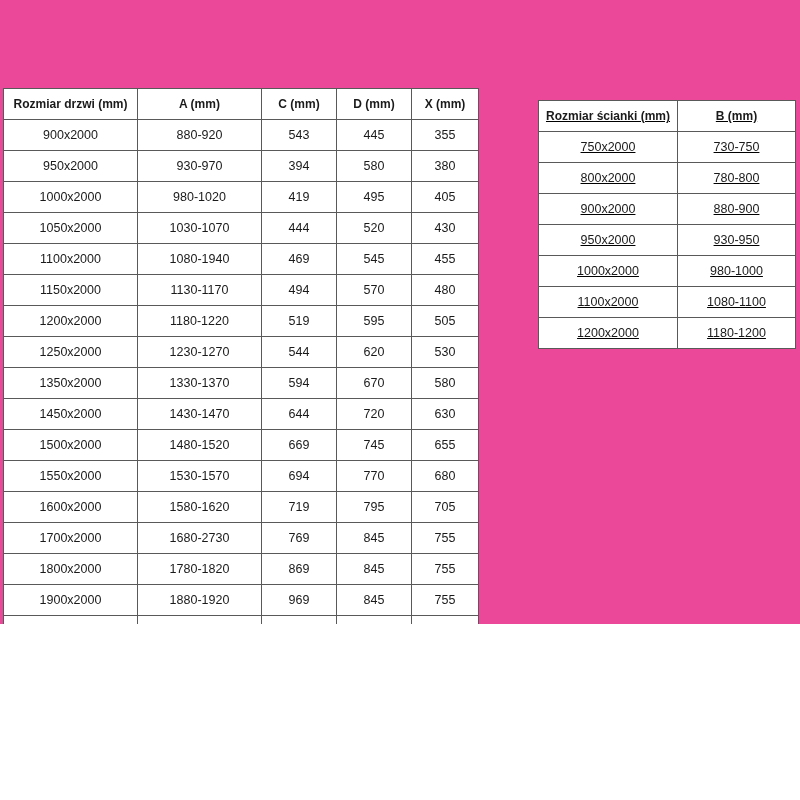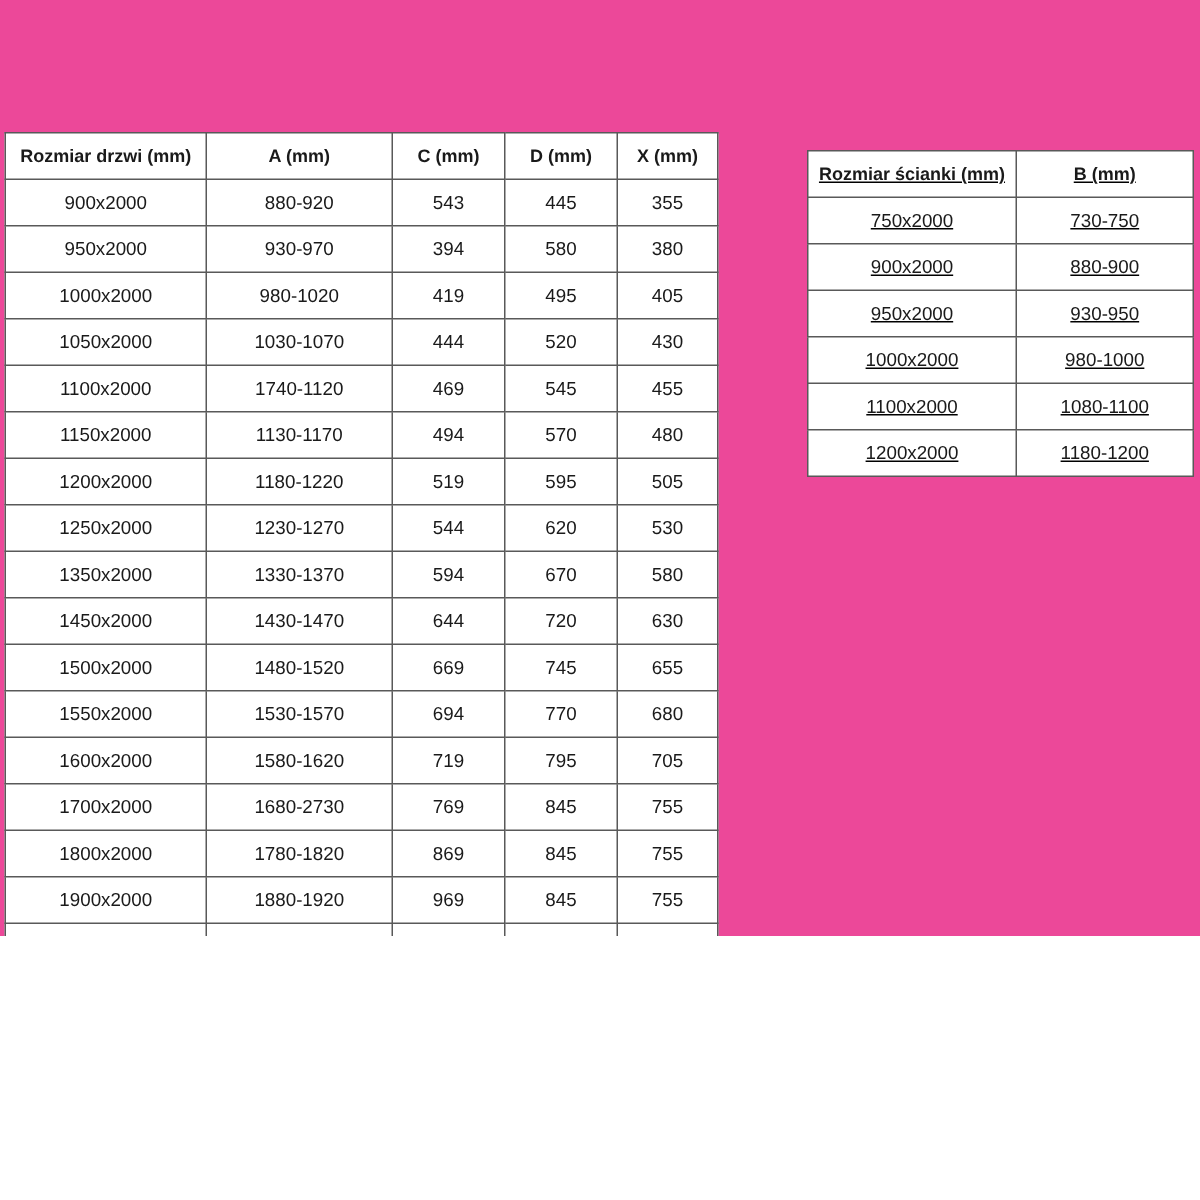--- a/index.html
+++ b/index.html
@@ -95,21 +95,21 @@
         </tr>
         <tr>
           <td>1050x2000</td>
           <td>1030-1070</td>
           <td>444</td>
           <td>520</td>
           <td>430</td>
         </tr>
         <tr>
           <td>1100x2000</td>
-          <td>1740-1120</td>
+          <td>1080-1940</td>
           <td>469</td>
           <td>545</td>
           <td>455</td>
         </tr>
         <tr>
           <td>1150x2000</td>
           <td>1130-1170</td>
           <td>494</td>
           <td>570</td>
           <td>480</td>
@@ -204,20 +204,24 @@
           <th>Rozmiar ścianki (mm)</th>
           <th>B (mm)</th>
         </tr>
     </thead>
     <tbody>
         <tr>
           <td>750x2000</td>
           <td>730-750</td>
         </tr>
         <tr>
+          <td>800x2000</td>
+          <td>780-800</td>
+        </tr>
+        <tr>
           <td>900x2000</td>
           <td>880-900</td>
         </tr>
         <tr>
           <td>950x2000</td>
           <td>930-950</td>
         </tr>
         <tr>
           <td>1000x2000</td>
           <td>980-1000</td>

